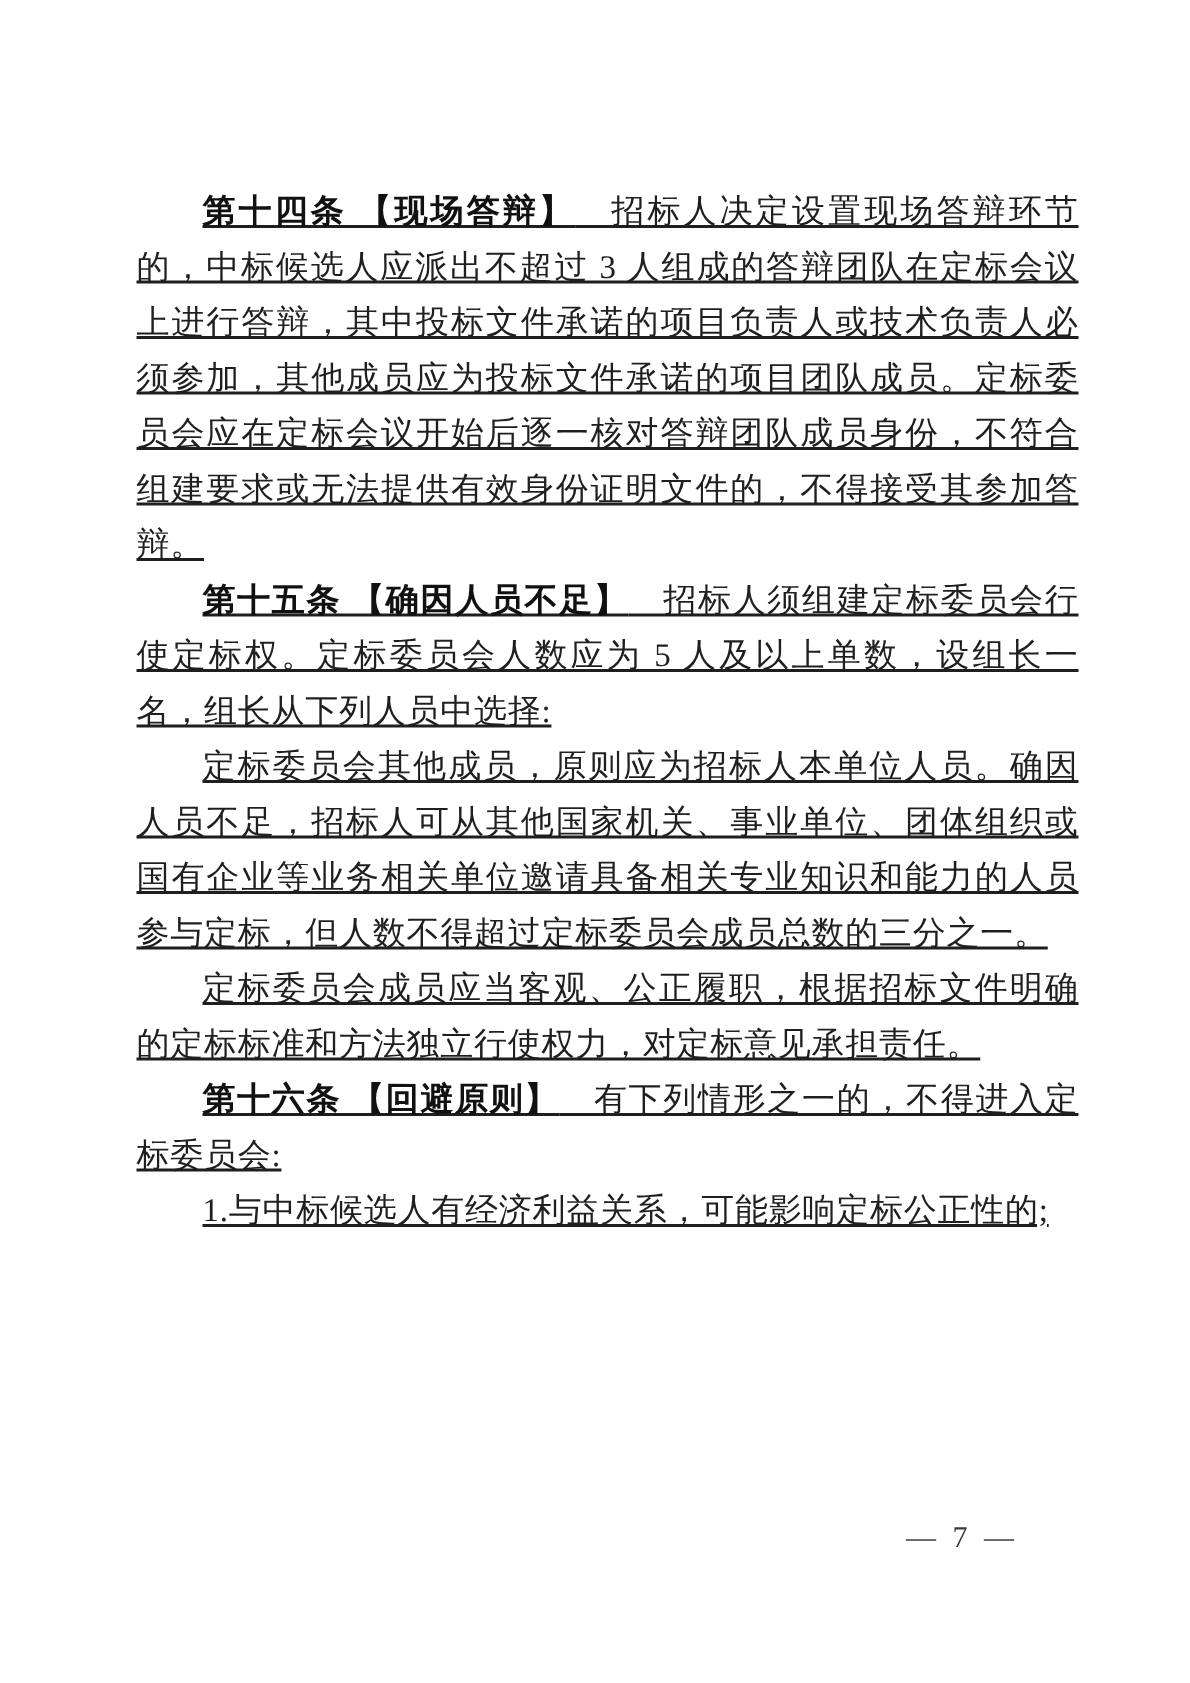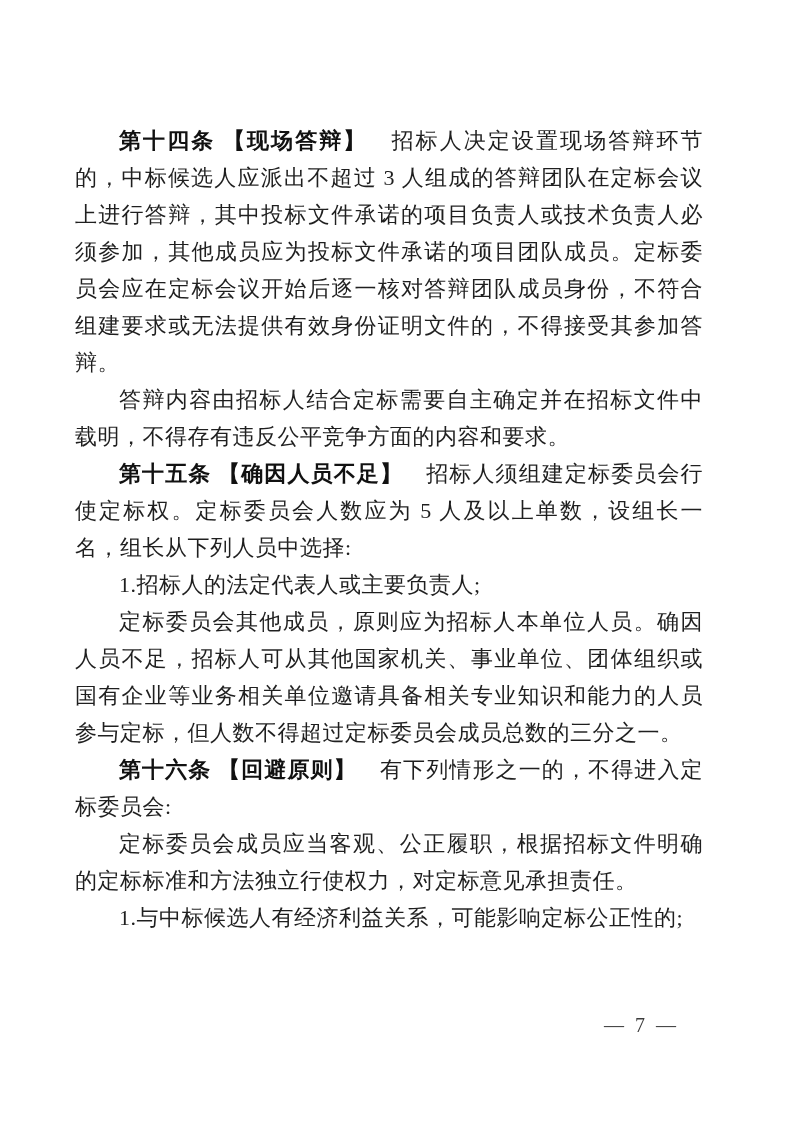--- a/index.html
+++ b/index.html
@@ -11,23 +11,24 @@
     position: relative;
     width: 793px;
     height: 1122px;
     background: #ffffff;
     overflow: hidden;
     font-family: "Liberation Serif", "DejaVu Serif", serif;
     color: #1f1f1f;
   }
   .content {
     position: absolute;
-    left: 75px;
+    left: 91px;
     top: 122px;
     width: 628px;
+    text-decoration: underline;
   }
   .content p {
     margin: 0;
     padding: 0;
     font-size: 22px;
     line-height: 37px;
     letter-spacing: 0.5px;
     text-align: justify;
     text-indent: 2em;
     color: #1f1f1f;
@@ -47,32 +48,30 @@
   }
 </style>
 </head>
 <body>
 
 <div class="page">
   <div class="content">
 
     <p><span class="article-head">第十四条 【现场答辩】</span><span>　招标人决定设置现场答辩环节的，中标候选人应派出不超过 3 人组成的答辩团队在定标会议上进行答辩，其中投标文件承诺的项目负责人或技术负责人必须参加，其他成员应为投标文件承诺的项目团队成员。定标委员会应在定标会议开始后逐一核对答辩团队成员身份，不符合组建要求或无法提供有效身份证明文件的，不得接受其参加答辩。</span></p>
 
-    <p><span>答辩内容由招标人结合定标需要自主确定并在招标文件中载明，不得存有违反公平竞争方面的内容和要求。</span></p>
 
     <p><span class="article-head">第十五条 【确因人员不足】</span><span>　招标人须组建定标委员会行使定标权。定标委员会人数应为 5 人及以上单数，设组长一名，组长从下列人员中选择:</span></p>
 
-    <p><span>1.招标人的法定代表人或主要负责人;</span></p>
 
 
     <p><span>定标委员会其他成员，原则应为招标人本单位人员。确因人员不足，招标人可从其他国家机关、事业单位、团体组织或国有企业等业务相关单位邀请具备相关专业知识和能力的人员参与定标，但人数不得超过定标委员会成员总数的三分之一。</span></p>
 
+    <p><span>定标委员会成员应当客观、公正履职，根据招标文件明确的定标标准和方法独立行使权力，对定标意见承担责任。</span></p>
+
     <p><span class="article-head">第十六条 【回避原则】</span><span>　有下列情形之一的，不得进入定标委员会:</span></p>
-
-    <p><span>定标委员会成员应当客观、公正履职，根据招标文件明确的定标标准和方法独立行使权力，对定标意见承担责任。</span></p>
 
 
     <p><span>1.与中标候选人有经济利益关系，可能影响定标公正性的;</span></p>
 
   </div>
 
   <div class="page-number">— 7 —</div>
 </div>
 
 </body></html>

